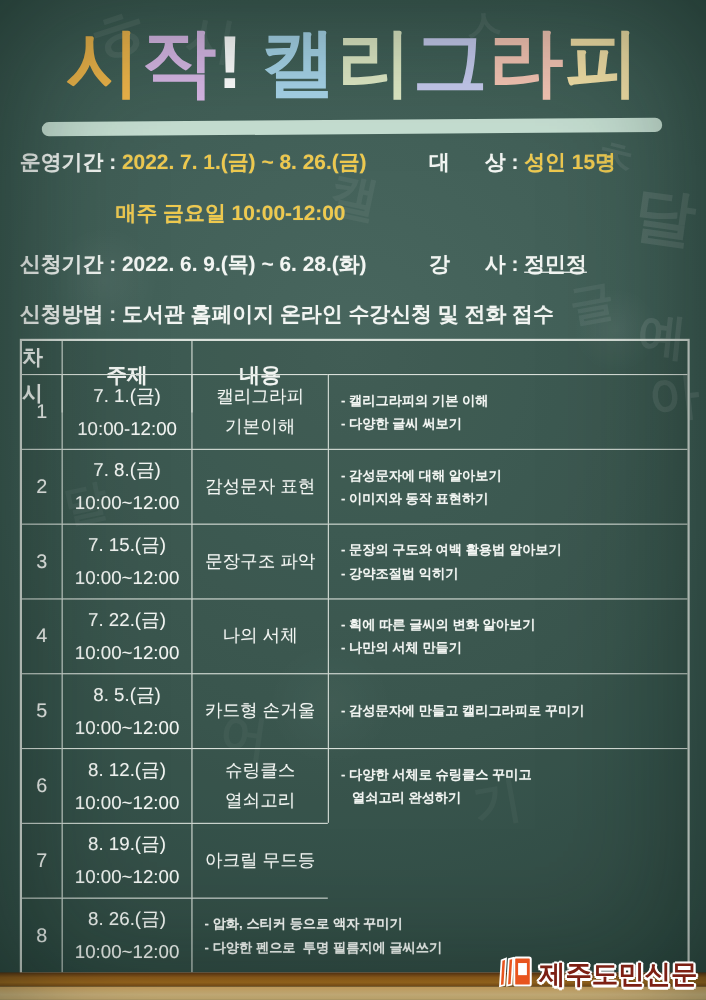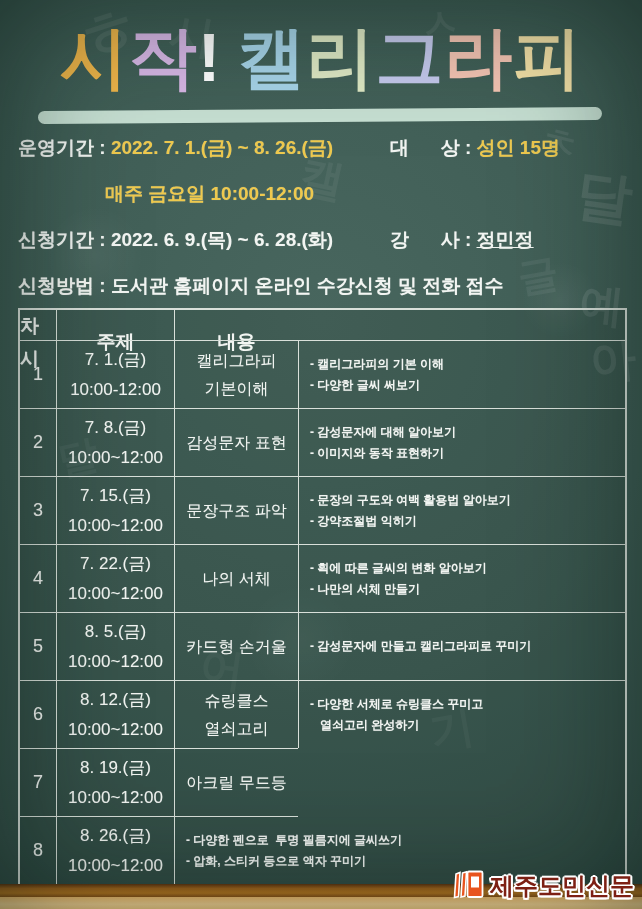--- a/index.html
+++ b/index.html
@@ -222,22 +222,22 @@
         </div>
         <div class="trow">
           <div class="cell no">
             <div>8</div>
           </div>
           <div class="cell date">
             <div>8. 26.(금)</div>
             <div>10:00~12:00</div>
           </div>
           <div class="cell content">
+            <div>- 압화, 스티커 등으로 액자 꾸미기</div>
             <div>- 다양한 펜으로  투명 필름지에 글씨쓰기</div>
-            <div>- 압화, 스티커 등으로 액자 꾸미기</div>
           </div>
         </div>
       </div>
   </div>
 
   <div class="tray-dark"></div>
   <div class="tray-light"></div>
 
   <div class="logo">
     <span>

